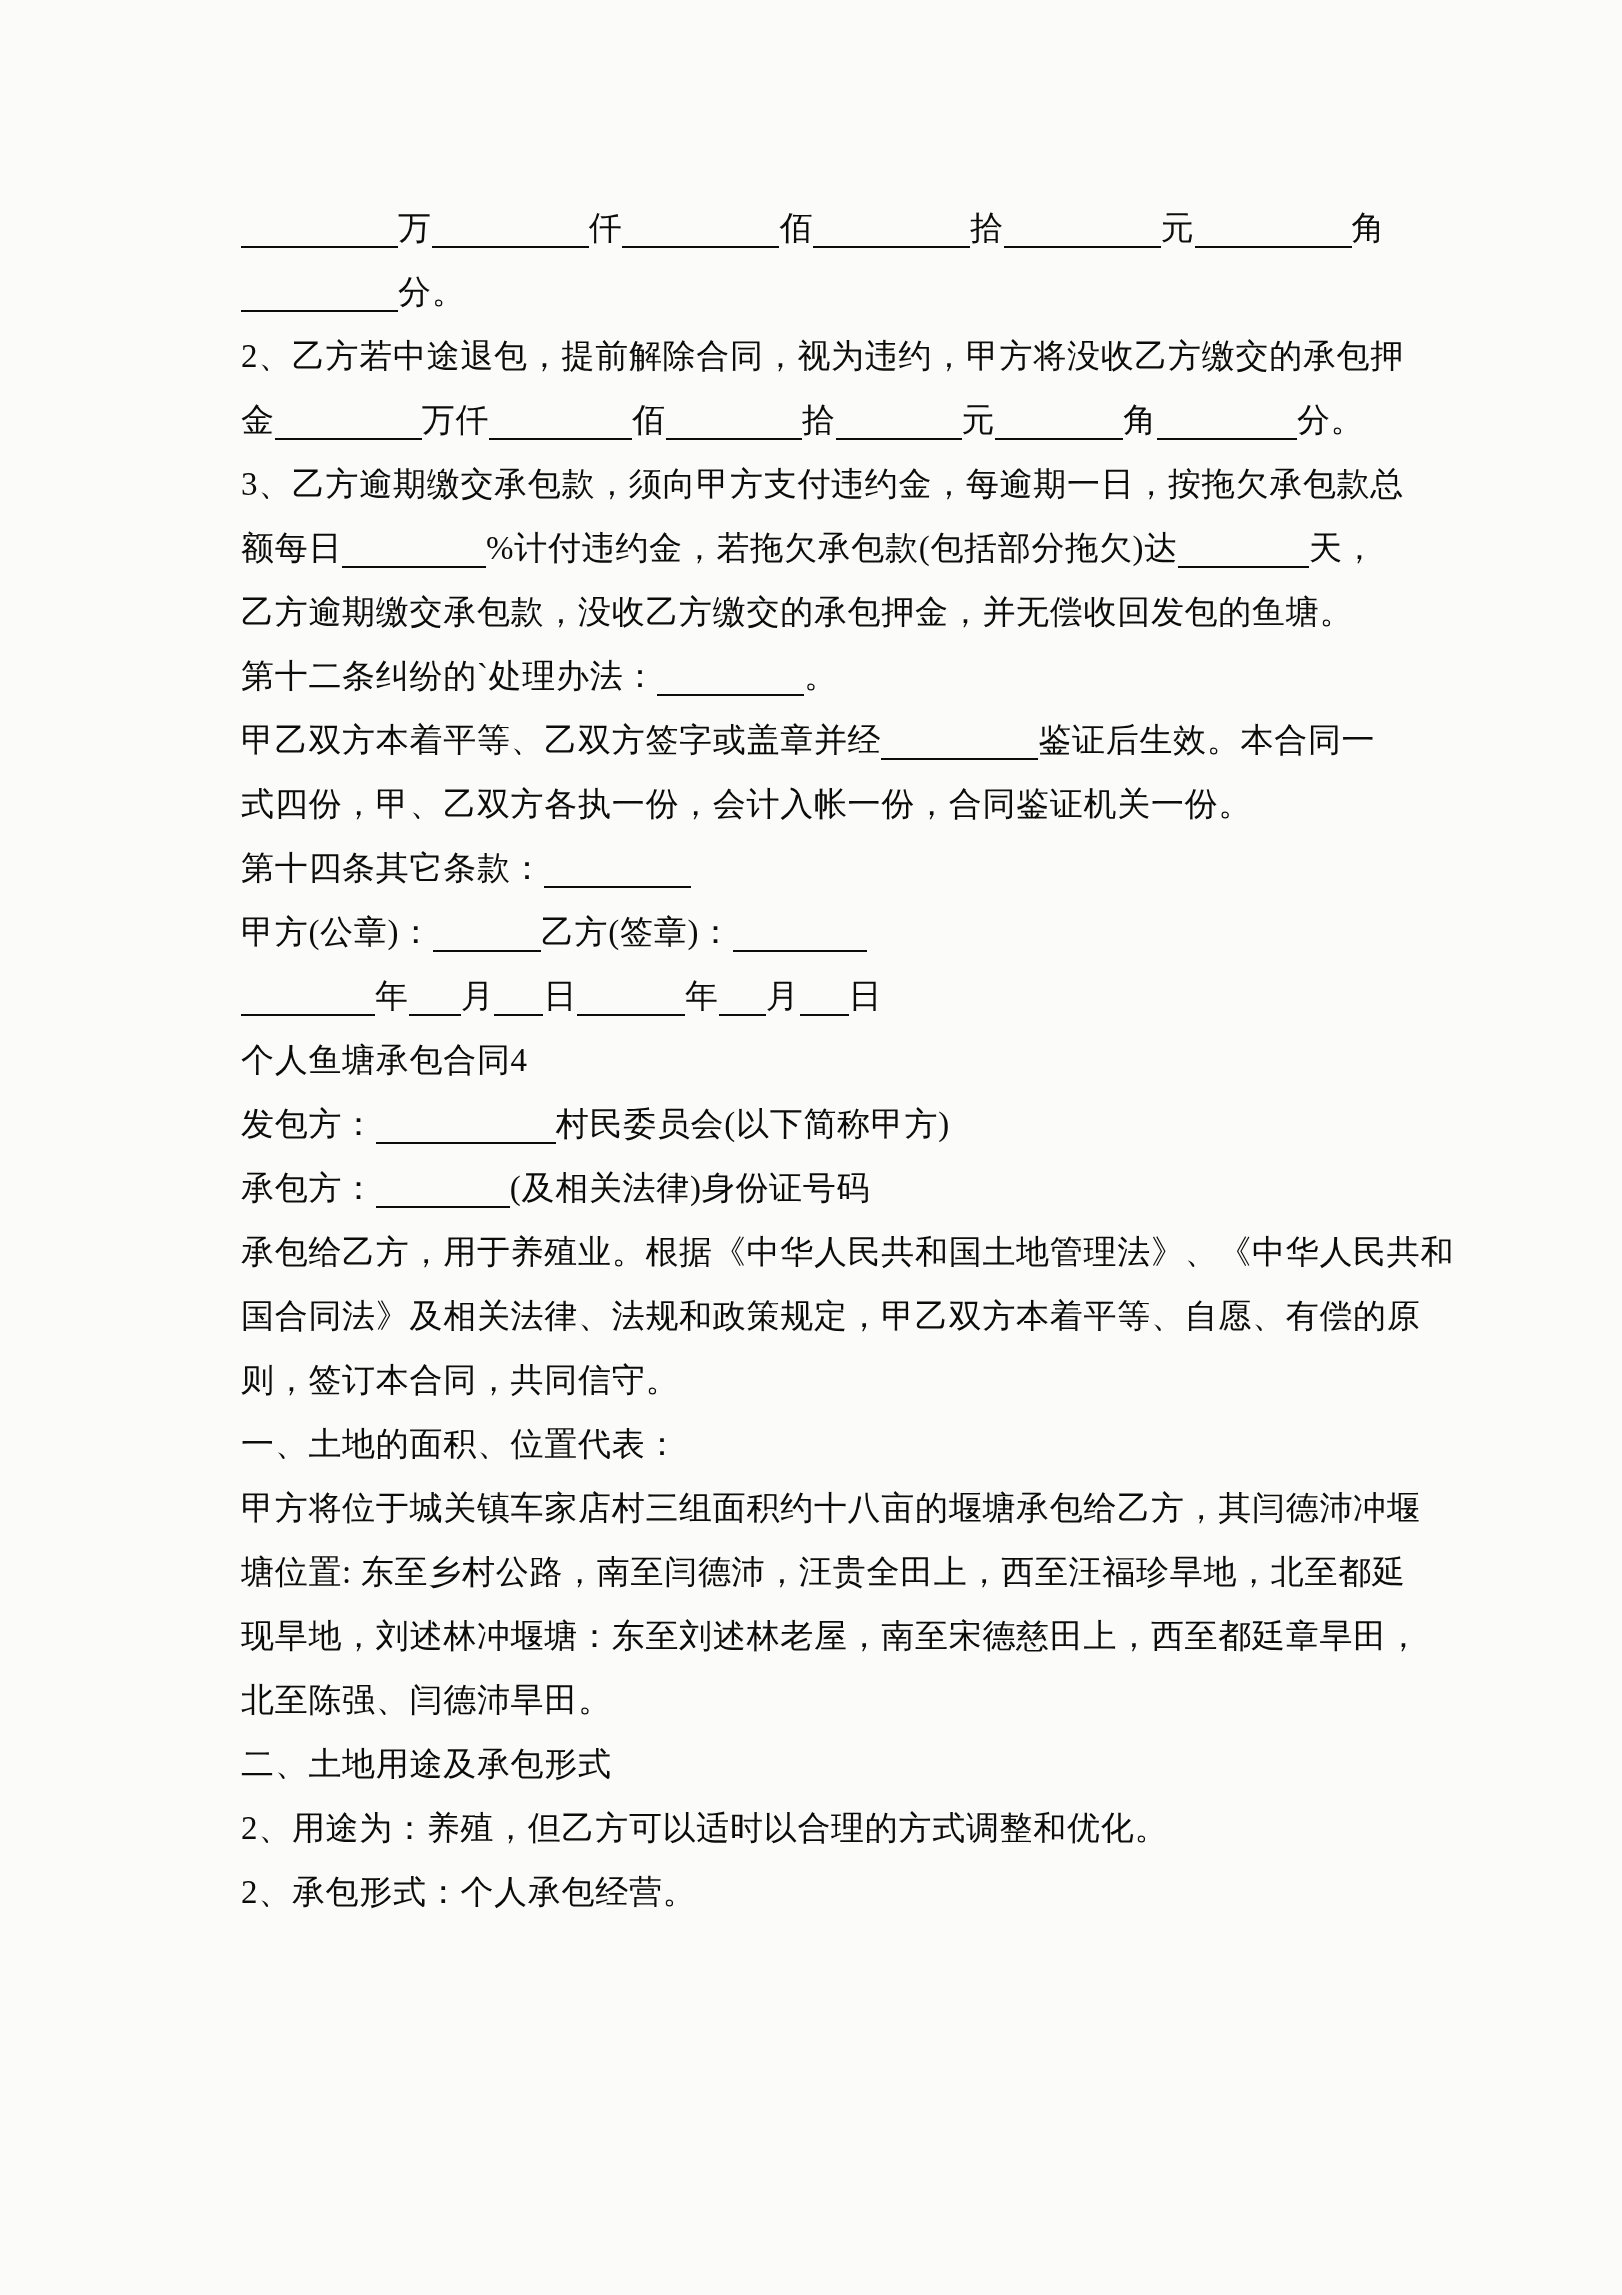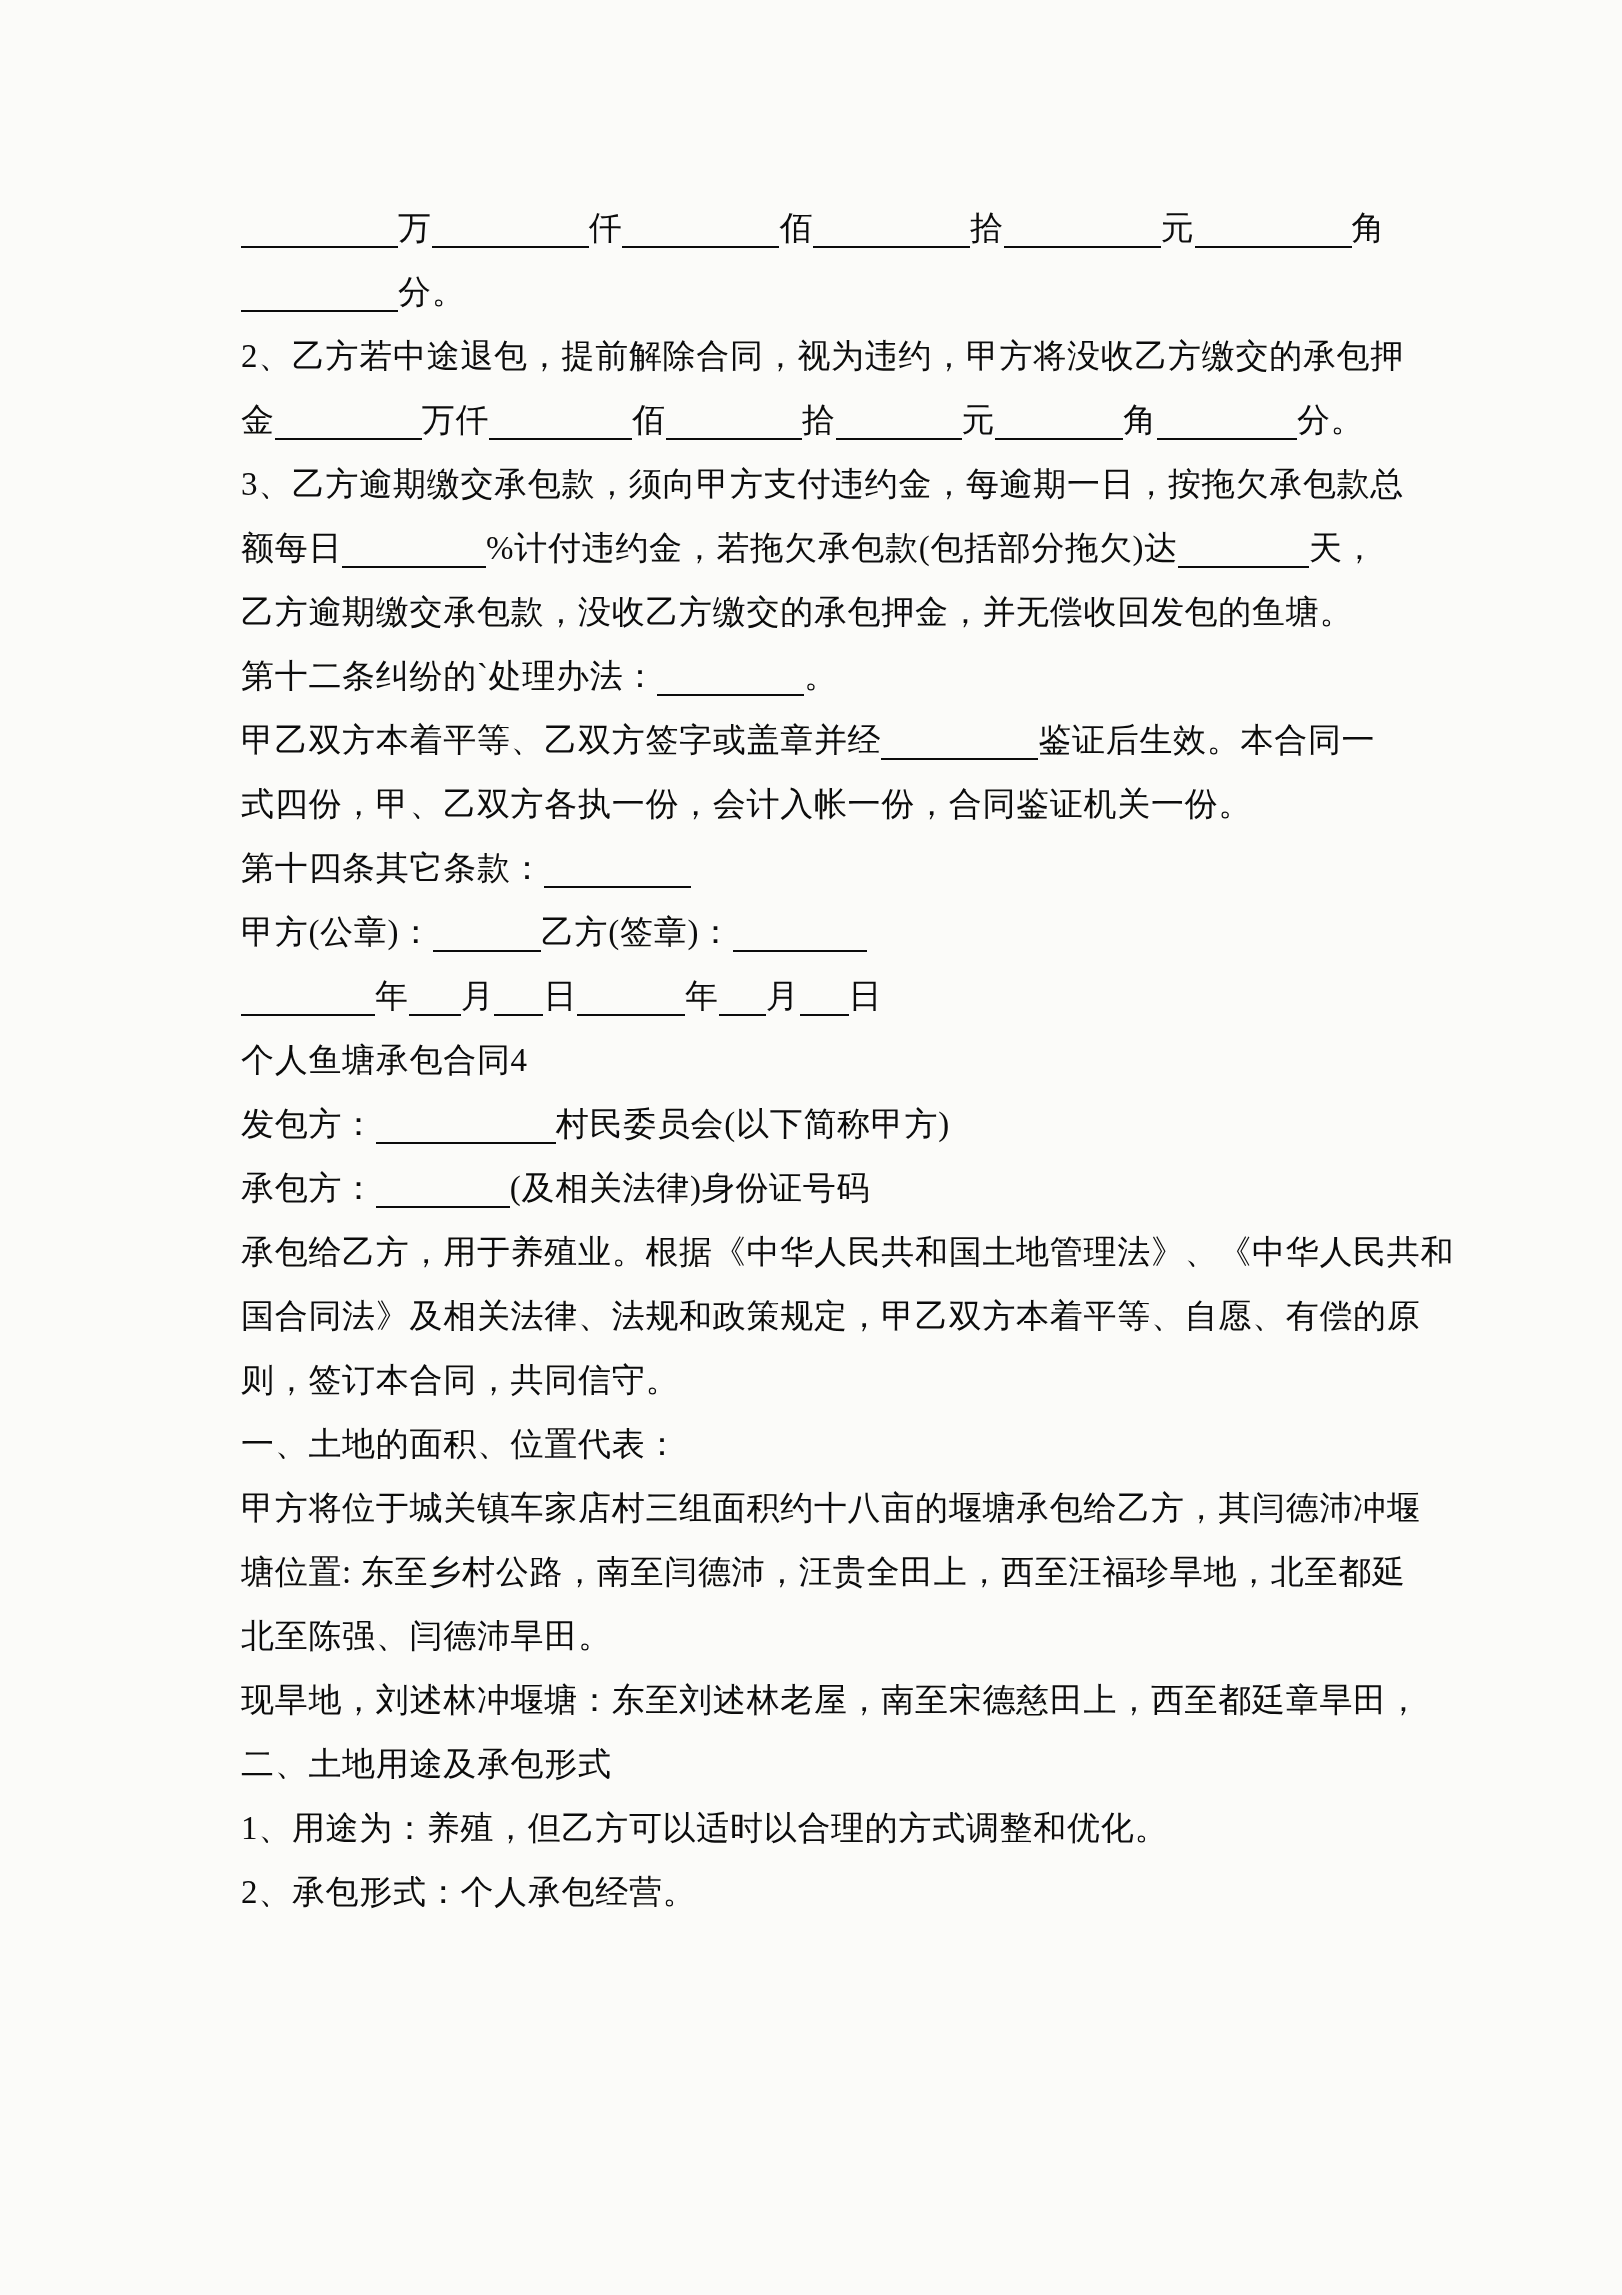--- a/index.html
+++ b/index.html
@@ -62,20 +62,20 @@
       <div class="line"><span class="bl" style="width: 134px;"></span><span>年</span><span class="bl" style="width: 52px;"></span><span>月</span><span class="bl" style="width: 49px;"></span><span>日</span><span class="bl" style="width: 108px;"></span><span>年</span><span class="bl" style="width: 47px;"></span><span>月</span><span class="bl" style="width: 49px;"></span><span>日</span></div>
       <div class="line"><span>个人鱼塘承包合同4</span></div>
       <div class="line"><span>发包方：</span><span class="bl" style="width: 180px;"></span><span>村民委员会(以下简称甲方)</span></div>
       <div class="line"><span>承包方：</span><span class="bl" style="width: 134px;"></span><span>(及相关法律)身份证号码</span></div>
       <div class="line"><span>承包给乙方，用于养殖业。根据《中华人民共和国土地管理法》、《中华人民共和</span></div>
       <div class="line"><span>国合同法》及相关法律、法规和政策规定，甲乙双方本着平等、自愿、有偿的原</span></div>
       <div class="line"><span>则，签订本合同，共同信守。</span></div>
       <div class="line"><span>一、土地的面积、位置代表：</span></div>
       <div class="line"><span>甲方将位于城关镇车家店村三组面积约十八亩的堰塘承包给乙方，其闫德沛冲堰</span></div>
       <div class="line"><span>塘位置: 东至乡村公路，南至闫德沛，汪贵全田上，西至汪福珍旱地，北至都延</span></div>
+      <div class="line"><span>现旱地，刘述林冲堰塘：东至刘述林老屋，南至宋德慈田上，西至都廷章旱田，</span></div>
       <div class="line"><span>北至陈强、闫德沛旱田。</span></div>
-      <div class="line"><span>现旱地，刘述林冲堰塘：东至刘述林老屋，南至宋德慈田上，西至都廷章旱田，</span></div>
       <div class="line"><span>二、土地用途及承包形式</span></div>
-      <div class="line"><span>1、用途为：养殖，但乙方可以适时以合理的方式调整和优化。</span></div>
+      <div class="line"><span>2、用途为：养殖，但乙方可以适时以合理的方式调整和优化。</span></div>
       <div class="line"><span>2、承包形式：个人承包经营。</span></div>
     </div>
 </div>
 
 
 </body></html>

